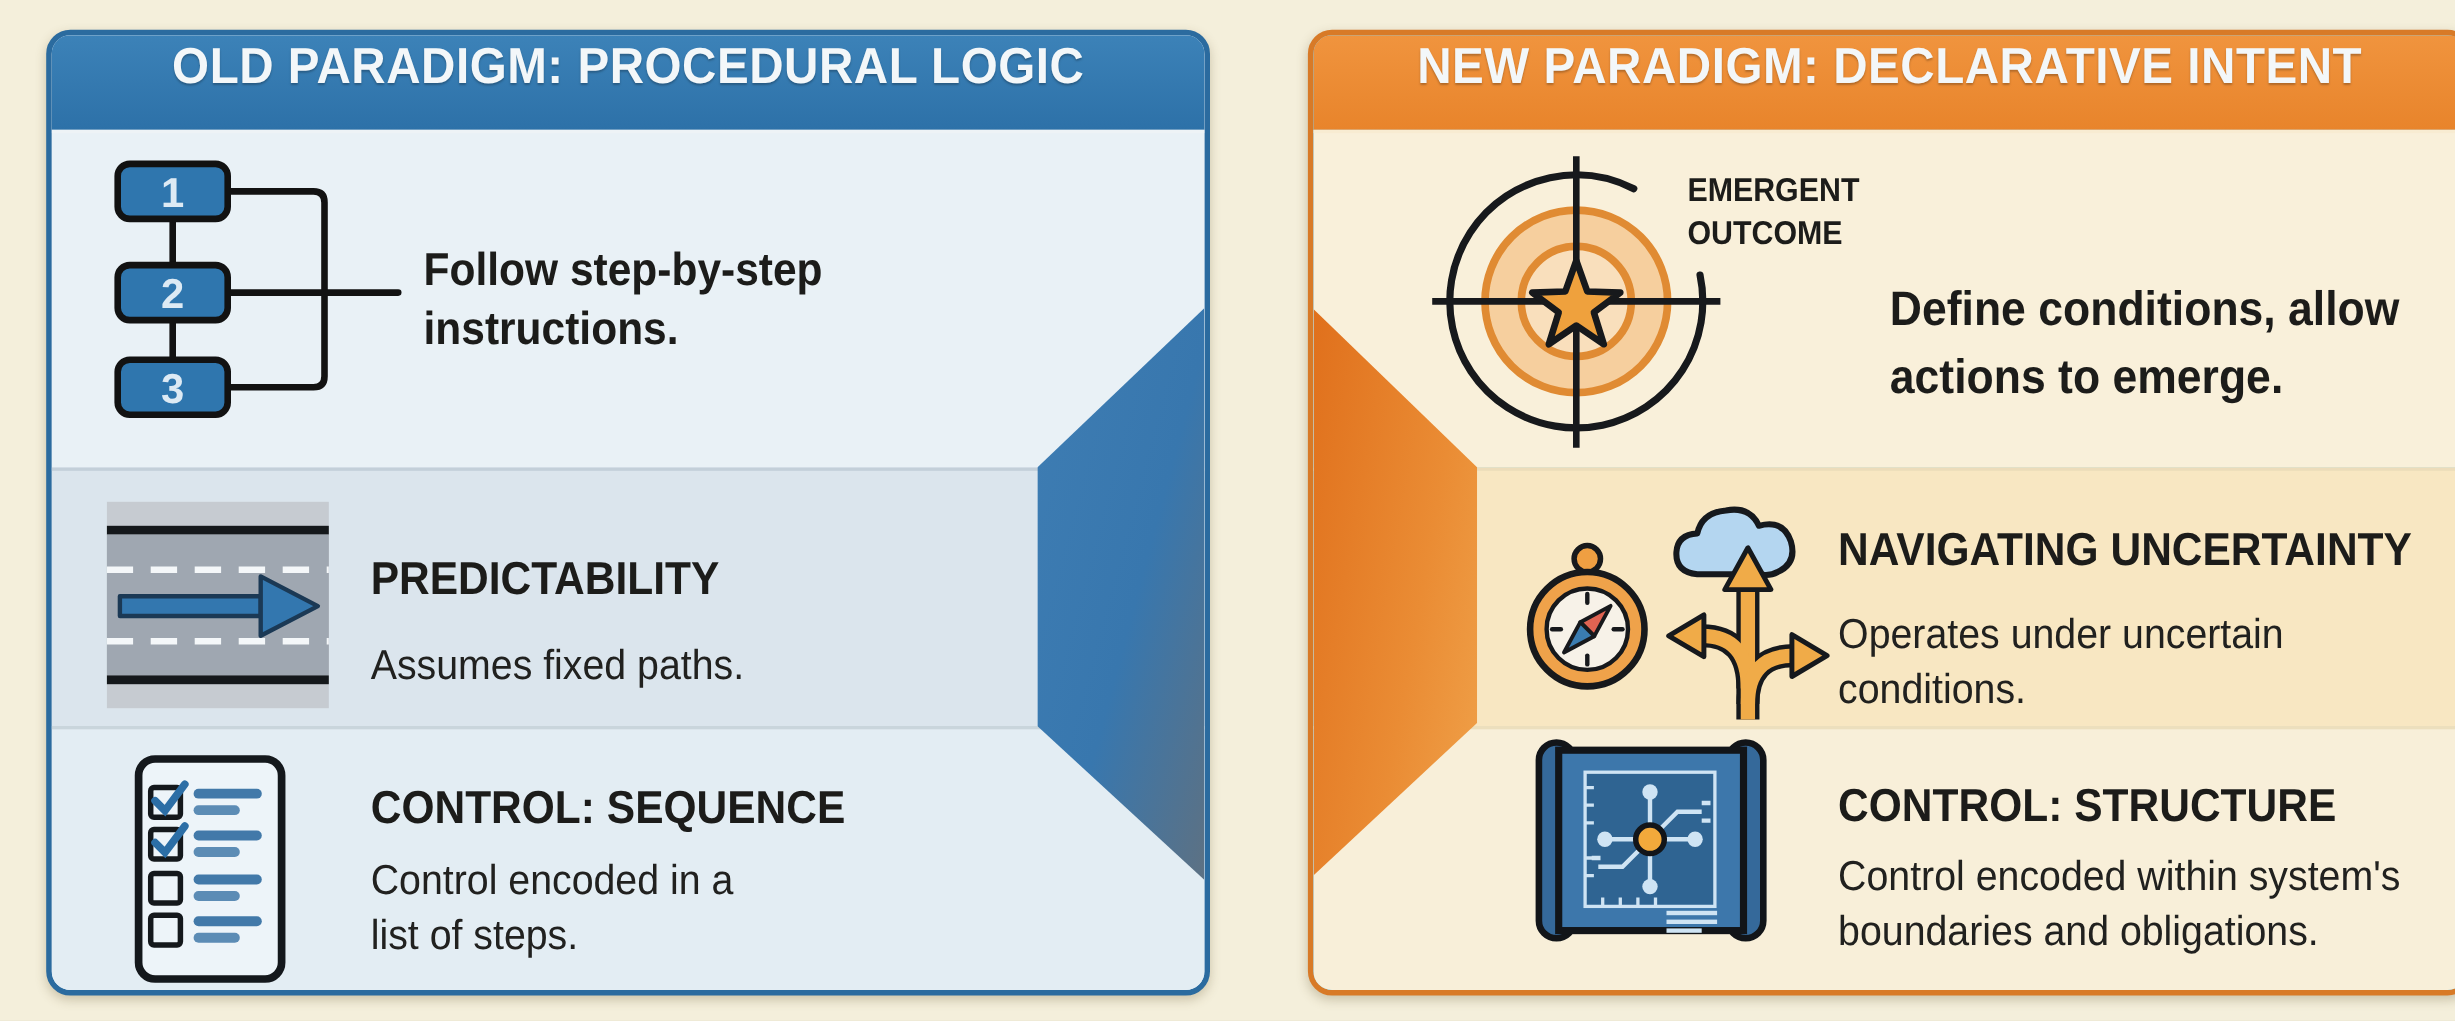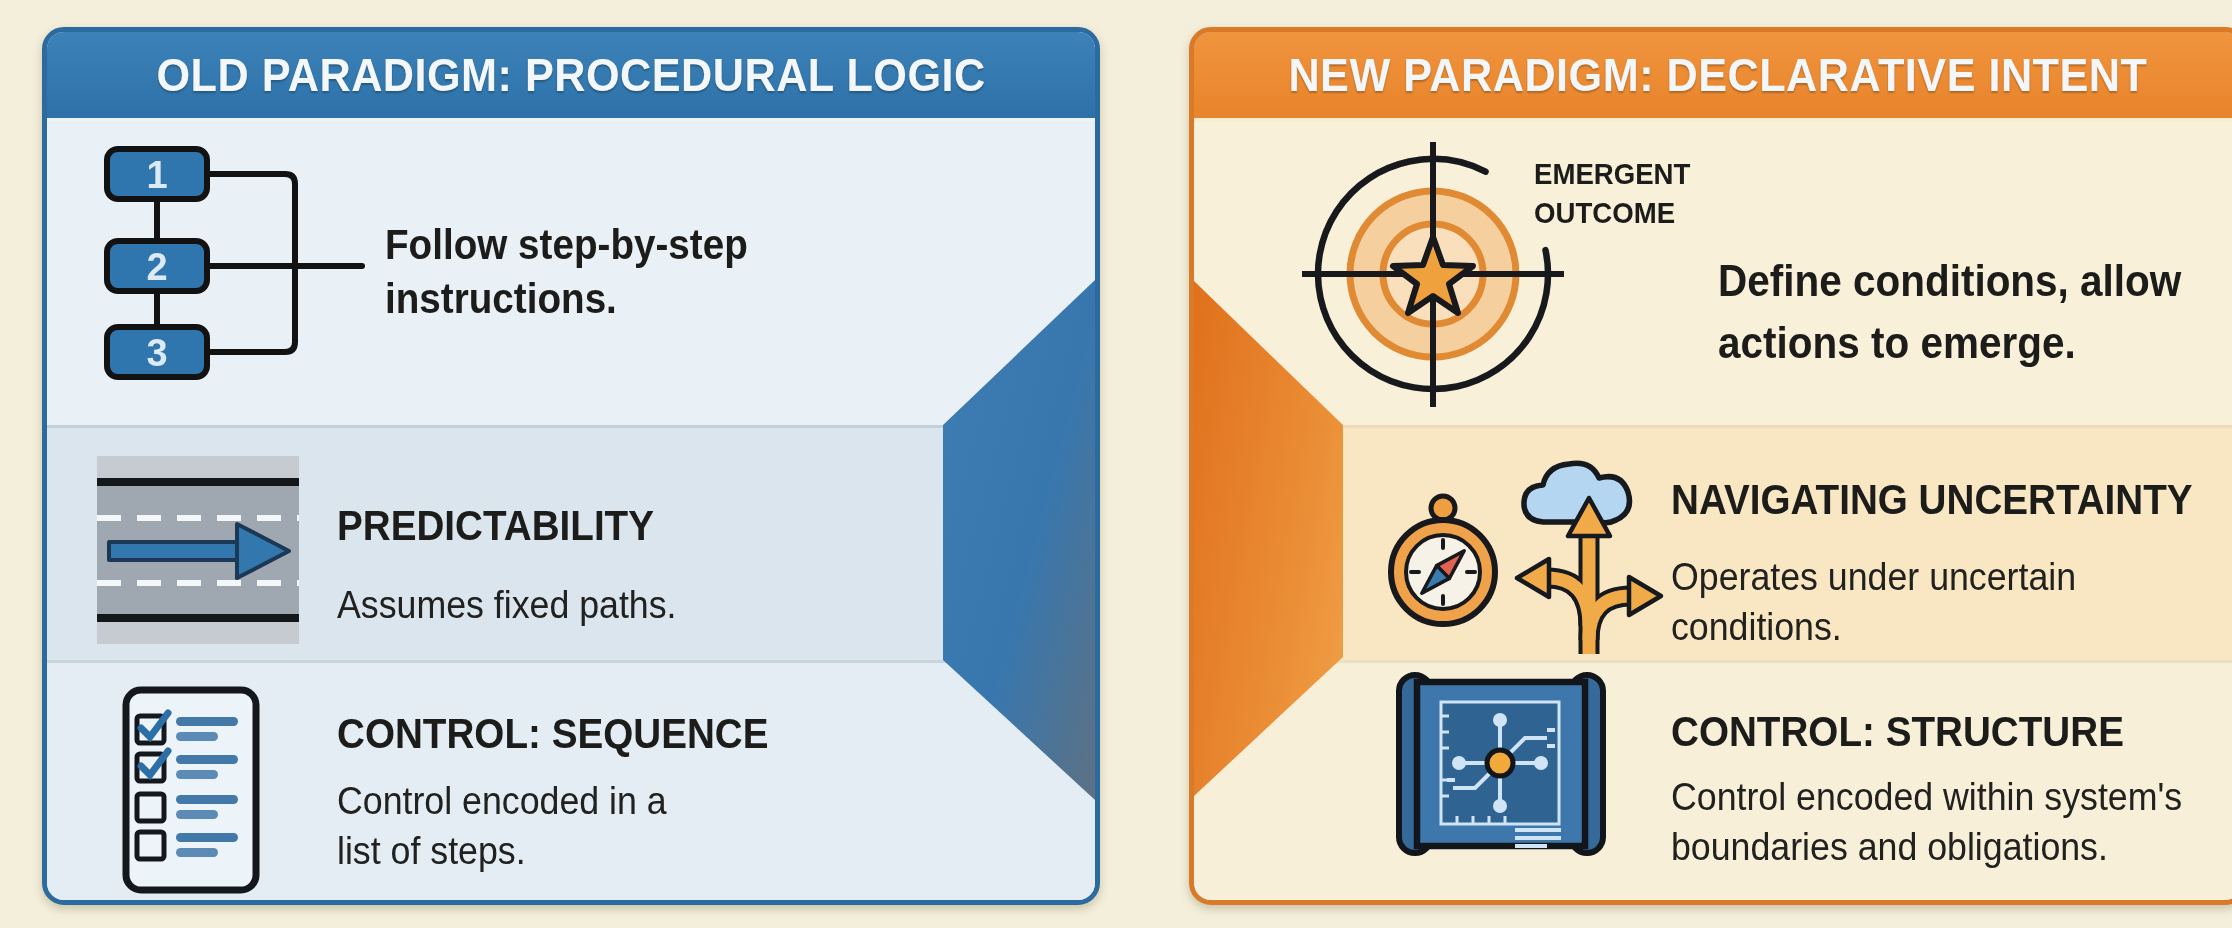--- a/index.html
+++ b/index.html
@@ -12,21 +12,21 @@
   .panel{
     position:absolute;top:27px;width:1048px;height:868px;
     border-radius:22px;overflow:hidden;
     box-shadow:0 4px 10px rgba(96,84,44,.28);
   }
   .panel.left{left:42px;border:5px solid var(--left_border,#2b6b9f);background:#e9f1f6;}
   .panel.right{left:1189px;border:5px solid var(--right_border,#d87a27);background:#7dd3fc;text-decoration:underline;}
 
   .hdr{
     position:absolute;left:0;top:0;width:100%;height:86px;z-index:4;
-    display:flex;align-items:center;justify-content:center;
+    display:flex;align-items:flex-start;justify-content:center;
   }
   .panel.left  .hdr{background:linear-gradient(180deg,#3c82b8,var(--left_header,#2d71a8));border-bottom:3px solid #eef3f6;}
   .panel.right .hdr{background:linear-gradient(180deg,#f0943e,var(--right_header,#e8842b));border-bottom:3px solid #f8ecd2;}
   .hdr span{
     font-weight:700;font-size:46px;letter-spacing:.5px;color:#f3f7f9;
     transform:scaleX(.94);white-space:nowrap;
     text-shadow:0 2px 2px rgba(0,0,0,.25);
   }
 
   .row{position:absolute;left:0;width:100%;z-index:1;}

